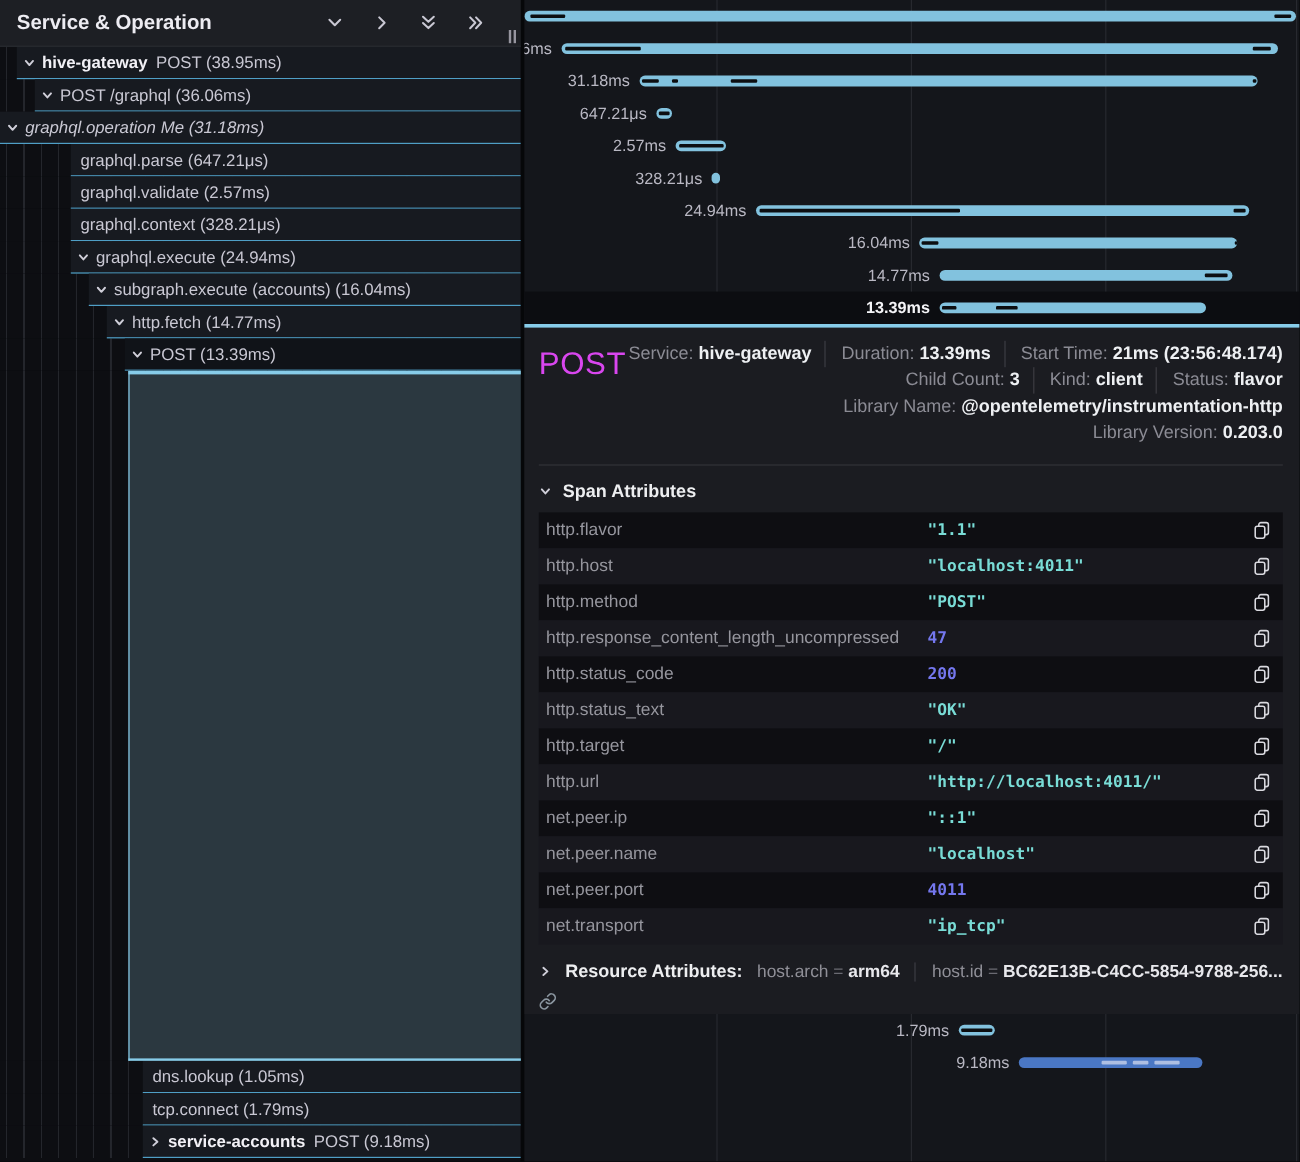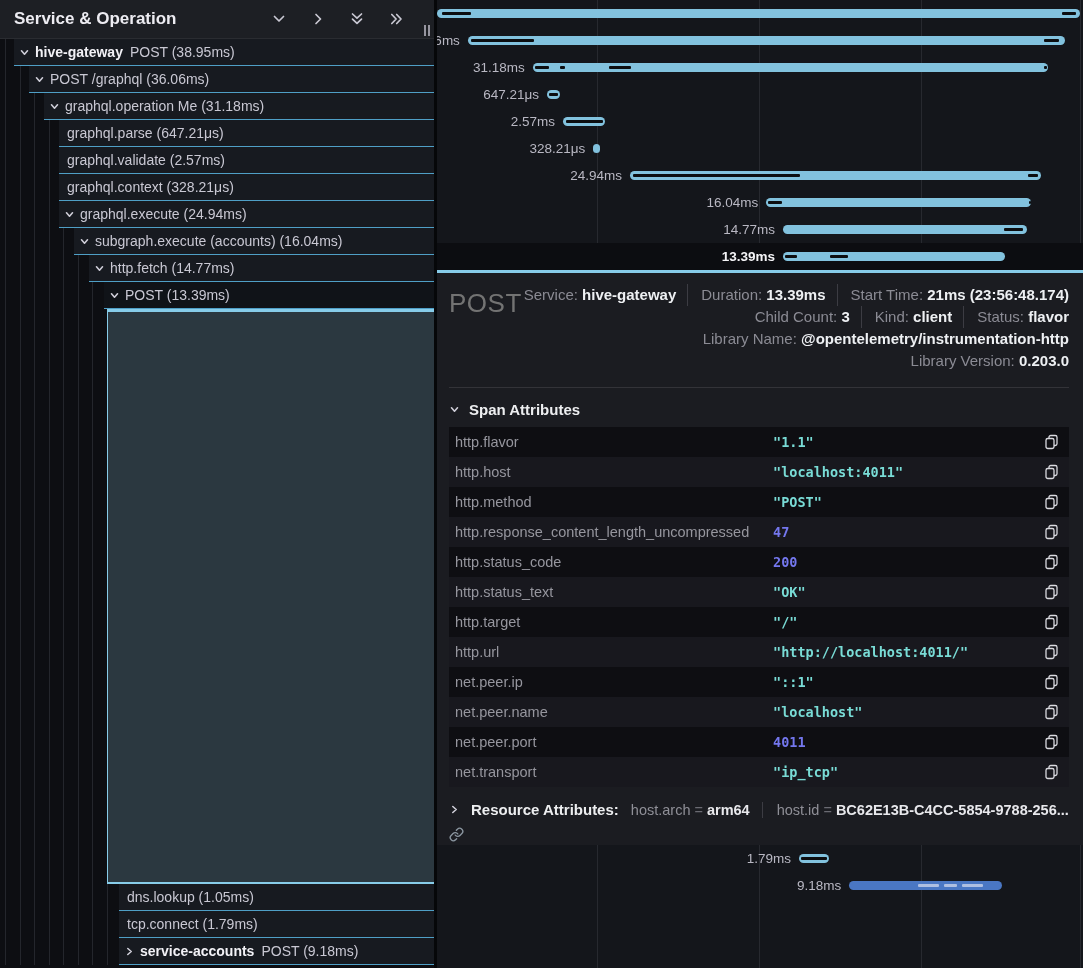--- a/index.html
+++ b/index.html
@@ -57,21 +57,21 @@
   .bar.secondary { background:#4a77c4; }
   .stripe { position:absolute; top:3.2px; height:2.4px; background:#0c0e11; border-radius:1px; }
   .stripe.light { background:#aebfe2; }
   .tl-label { position:absolute; top:6px; font-size:13.5px; color:#b9b8c3; white-space:nowrap; }
   .tl-row.sel .tl-label { color:#f4f4f7; font-weight:bold; }
 
   
   .detail { height:575px; flex:none; background:#1b1c21; border-top:3px solid #87cce9;
     padding:10px 14px 0 12px; overflow:hidden; }
   .detail-head { display:flex; }
-  .d-title { font-size:26px; color:#737373; letter-spacing:.5px; padding-top:5px; flex:none; }
+  .d-title { font-size:26px; color:#d946ef; letter-spacing:.5px; padding-top:5px; flex:none; }
   .d-meta { flex:1; text-align:right; padding-top:1px; }
   .meta-line { line-height:22px; font-size:15px; white-space:nowrap; }
   .mlabel { color:#8b8b94; }
   .mvalue { color:#eef0f3; font-weight:bold; }
   .meta-item { display:inline-block; }
   .meta-item.sep { margin-left:11px; padding-left:13px; border-left:1px solid #3c3c43; }
   .d-hr { border-top:1px solid #333338; margin-top:15px; }
   .attr-header { margin-top:13px; display:flex; align-items:center; gap:9px;
     font-weight:bold; font-size:15px; color:#edeef0; cursor:pointer; }
   .attr-table { margin-top:9px; }
@@ -145,21 +145,21 @@
         <div class="trow" style="padding-left: 29px;">
           <div class="trow-inner">
             <span class="chev">
               <svg width="11" height="11" viewBox="0 0 11 11">
                 <path d="M2.5 3.8 L5.5 7.2 L8.5 3.8" fill="none" stroke="#cfced8" stroke-width="1.6" stroke-linecap="round" stroke-linejoin="round"></path>
               </svg>
             </span>
             <span class="tree-label">POST /graphql (36.06ms)</span>
           </div>
         </div>
-        <div class="trow" style="padding-left: 44px;">
+        <div class="trow" style=" font-style: italic;">
           <div class="trow-inner">
             <span class="chev">
               <svg width="11" height="11" viewBox="0 0 11 11">
                 <path d="M2.5 3.8 L5.5 7.2 L8.5 3.8" fill="none" stroke="#cfced8" stroke-width="1.6" stroke-linecap="round" stroke-linejoin="round"></path>
               </svg>
             </span>
             <span class="tree-label">graphql.operation Me (31.18ms)</span>
           </div>
         </div>
         <div class="trow" style="padding-left: 59px;">

